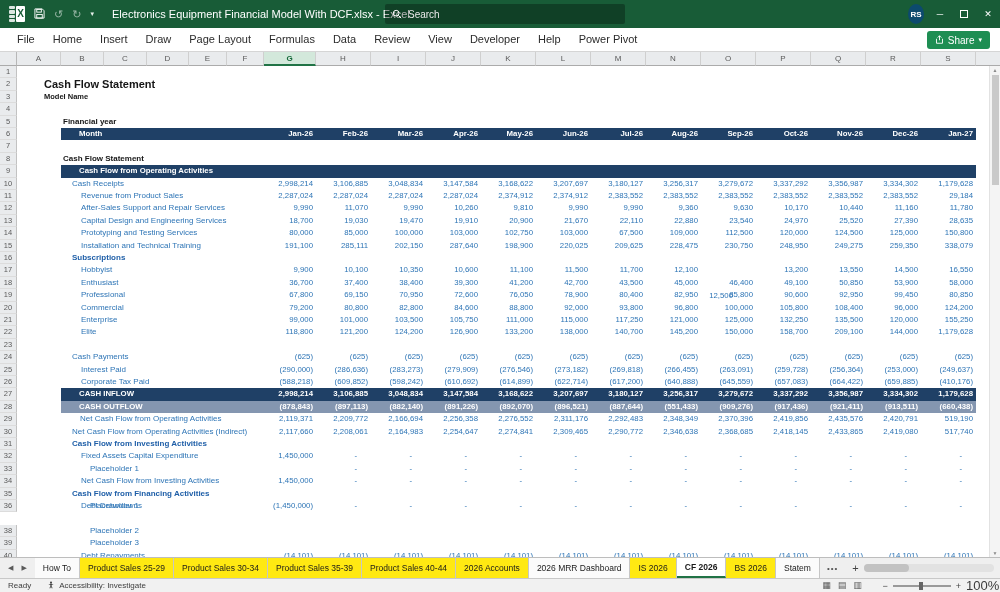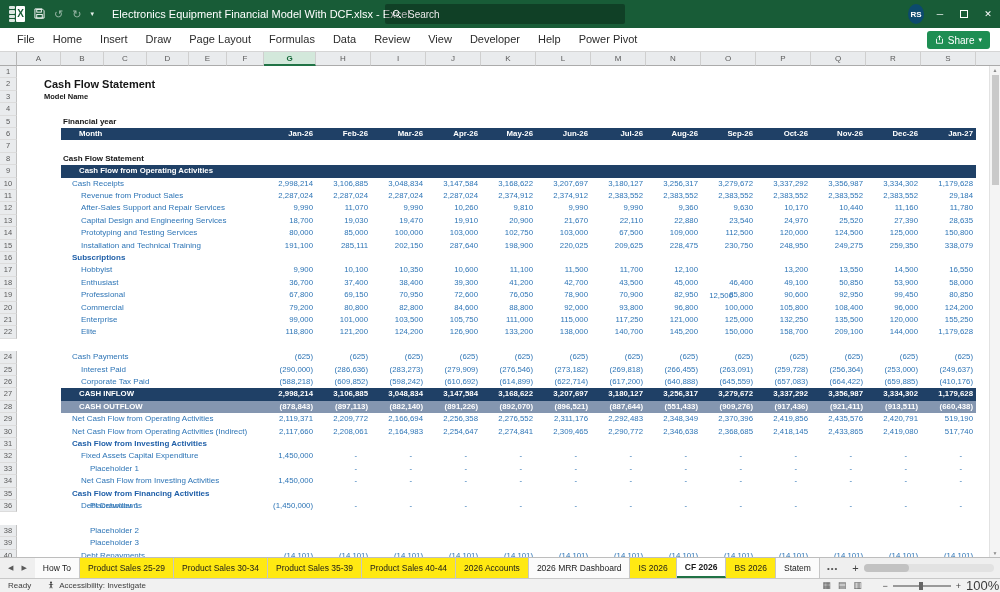--- a/index.html
+++ b/index.html
@@ -298,21 +298,21 @@
       <div class="val v-item" style="left: 591px; width: 55px;">2,290,772</div>
       <div class="val v-item" style="left: 646px; width: 55px;">2,346,638</div>
       <div class="val v-item" style="left: 701px; width: 55px;">2,368,685</div>
       <div class="val v-item" style="left: 756px; width: 55px;">2,418,145</div>
       <div class="val v-item" style="left: 811px; width: 55px;">2,433,865</div>
       <div class="val v-item" style="left: 866px; width: 55px;">2,419,080</div>
       <div class="val v-item" style="left: 921px; width: 55px;">517,740</div>
     </div>
     <div class="grow" style="top: 347.2px;">
       <div class="rnum">29</div>
-      <div class="rlabel s-item" style="left: 72px;">Net Cash Flow from Operating Activities</div>
+      <div class="rlabel s-item" style="left: 80px;">Net Cash Flow from Operating Activities</div>
       <div class="val v-item" style="left: 264px; width: 52px;">2,119,371</div>
       <div class="val v-item" style="left: 316px; width: 55px;">2,209,772</div>
       <div class="val v-item" style="left: 371px; width: 55px;">2,166,694</div>
       <div class="val v-item" style="left: 426px; width: 55px;">2,256,358</div>
       <div class="val v-item" style="left: 481px; width: 55px;">2,276,552</div>
       <div class="val v-item" style="left: 536px; width: 55px;">2,311,176</div>
       <div class="val v-item" style="left: 591px; width: 55px;">2,292,483</div>
       <div class="val v-item" style="left: 646px; width: 55px;">2,348,349</div>
       <div class="val v-item" style="left: 701px; width: 55px;">2,370,396</div>
       <div class="val v-item" style="left: 756px; width: 55px;">2,419,856</div>
@@ -400,20 +400,23 @@
       <div class="val v-item" style="left: 481px; width: 55px;">(625)</div>
       <div class="val v-item" style="left: 536px; width: 55px;">(625)</div>
       <div class="val v-item" style="left: 591px; width: 55px;">(625)</div>
       <div class="val v-item" style="left: 646px; width: 55px;">(625)</div>
       <div class="val v-item" style="left: 701px; width: 55px;">(625)</div>
       <div class="val v-item" style="left: 756px; width: 55px;">(625)</div>
       <div class="val v-item" style="left: 811px; width: 55px;">(625)</div>
       <div class="val v-item" style="left: 866px; width: 55px;">(625)</div>
       <div class="val v-item" style="left: 921px; width: 55px;">(625)</div>
     </div>
+    <div class="grow" style="top: 272.8px;">
+      <div class="rnum">23</div>
+    </div>
     <div class="grow" style="top: 260.4px;">
       <div class="rnum">22</div>
       <div class="rlabel s-item" style="left: 81px;">Elite</div>
       <div class="val v-item" style="left: 264px; width: 52px;">118,800</div>
       <div class="val v-item" style="left: 316px; width: 55px;">121,200</div>
       <div class="val v-item" style="left: 371px; width: 55px;">124,200</div>
       <div class="val v-item" style="left: 426px; width: 55px;">126,900</div>
       <div class="val v-item" style="left: 481px; width: 55px;">133,200</div>
       <div class="val v-item" style="left: 536px; width: 55px;">138,000</div>
       <div class="val v-item" style="left: 591px; width: 55px;">140,700</div>
@@ -460,21 +463,21 @@
     </div>
     <div class="grow" style="top: 223.2px;">
       <div class="rnum">19</div>
       <div class="rlabel s-item" style="left: 81px;">Professional</div>
       <div class="val v-item" style="left: 264px; width: 52px;">67,800</div>
       <div class="val v-item" style="left: 316px; width: 55px;">69,150</div>
       <div class="val v-item" style="left: 371px; width: 55px;">70,950</div>
       <div class="val v-item" style="left: 426px; width: 55px;">72,600</div>
       <div class="val v-item" style="left: 481px; width: 55px;">76,050</div>
       <div class="val v-item" style="left: 536px; width: 55px;">78,900</div>
-      <div class="val v-item" style="left: 591px; width: 55px;">70,900</div>
+      <div class="val v-item" style="left: 591px; width: 55px;">80,400</div>
       <div class="val v-item" style="left: 646px; width: 55px;">82,950</div>
       <div class="val v-item" style="left: 701px; width: 55px;">85,800</div>
       <div class="val v-item" style="left: 756px; width: 55px;">90,600</div>
       <div class="val v-item" style="left: 811px; width: 55px;">92,950</div>
       <div class="val v-item" style="left: 866px; width: 55px;">99,450</div>
       <div class="val v-item" style="left: 921px; width: 55px;">80,850</div>
     </div>
     <div class="grow" style="top: 210.8px;">
       <div class="rnum">18</div>
       <div class="rlabel s-item" style="left: 81px;">Enthusiast</div>

